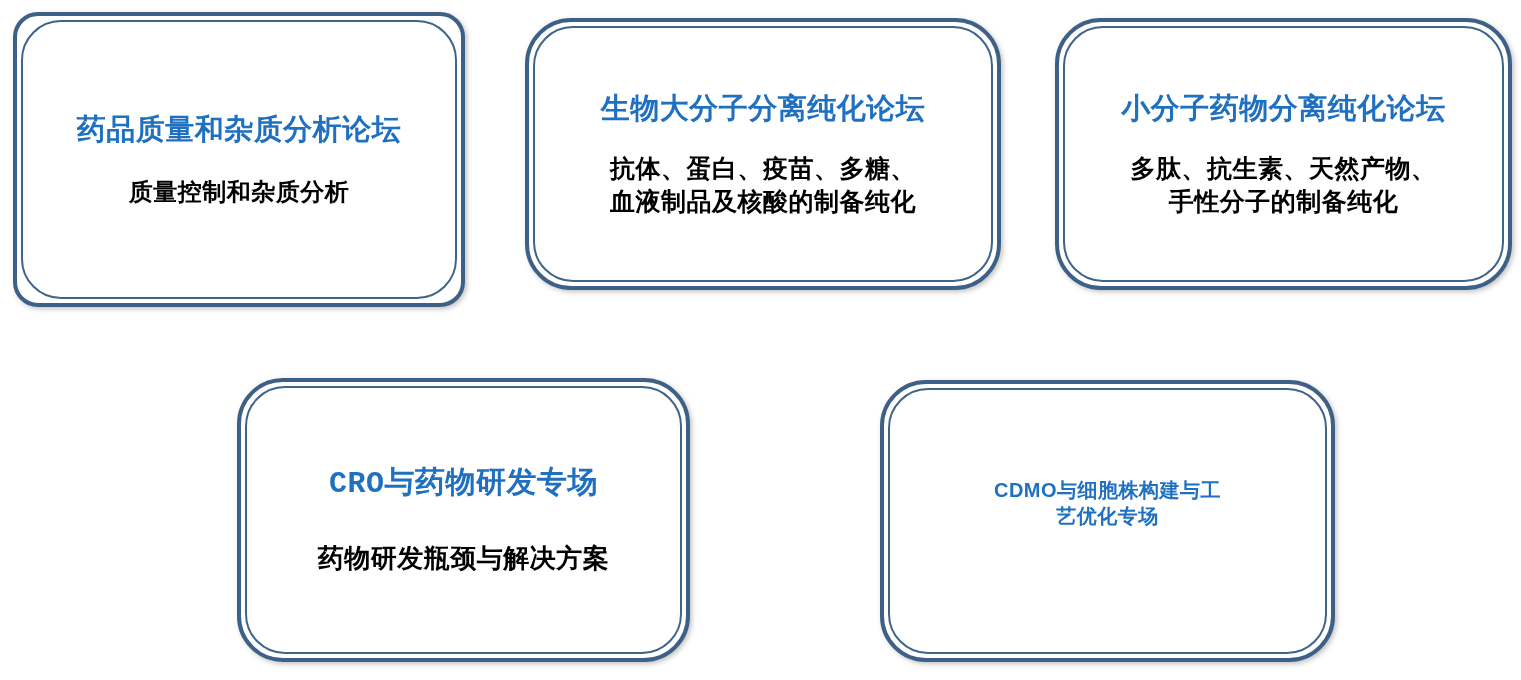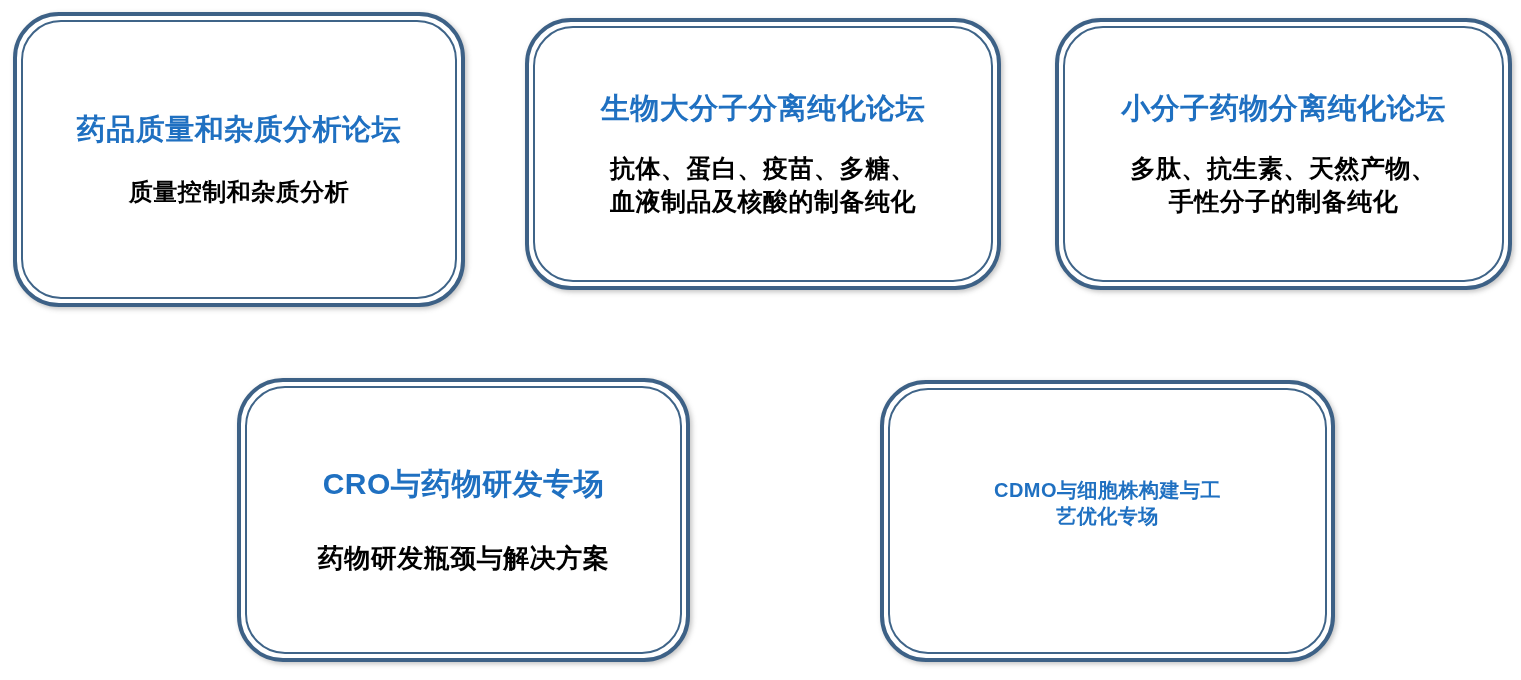--- a/index.html
+++ b/index.html
@@ -67,37 +67,37 @@
   }
   .card-sub {
     color: #000000;
     font-weight: bold;
     line-height: 1.32;
     white-space: pre-line;
     letter-spacing: 0.5px;
   }
 
   
-  #card-quality      { left: 13px;   top: 12px;  width: 452px; height: 295px; }
+  #card-quality      { left: 13px;   top: 12px;  width: 452px; height: 295px; border-radius: 25px; }
   #card-biomolecule  { left: 525px;  top: 18px;  width: 476px; height: 272px; }
   #card-smallmol     { left: 1055px; top: 18px;  width: 457px; height: 272px; }
   #card-cro          { left: 237px;  top: 378px; width: 453px; height: 284px; }
   #card-cdmo         { left: 880px;  top: 380px; width: 455px; height: 282px; }
 
   
   #card-quality  .card-title { font-size: 29px; margin-bottom: 28px; }
   #card-quality  .card-sub   { font-size: 24px; }
 
   #card-biomolecule .card-title { font-size: 29px; margin-bottom: 24px; }
   #card-biomolecule .card-sub   { font-size: 25px; }
 
   #card-smallmol .card-title { font-size: 29px; margin-bottom: 24px; }
   #card-smallmol .card-sub   { font-size: 25px; }
 
-  #card-cro .card-title { font-size: 30px; margin-bottom: 38px; }
+  #card-cro .card-title { font-size: 30px; margin-bottom: 38px; font-family: Liberation Mono, monospace; }
   #card-cro .card-sub   { font-size: 26px; }
 
   #card-cdmo .card-title { font-size: 20px; margin-bottom: 34px; padding: 0 14px; }
   #card-cdmo .card-sub   { font-size: 26px; }
 </style>
 </head>
 <body>
 
 <div id="board">
 

